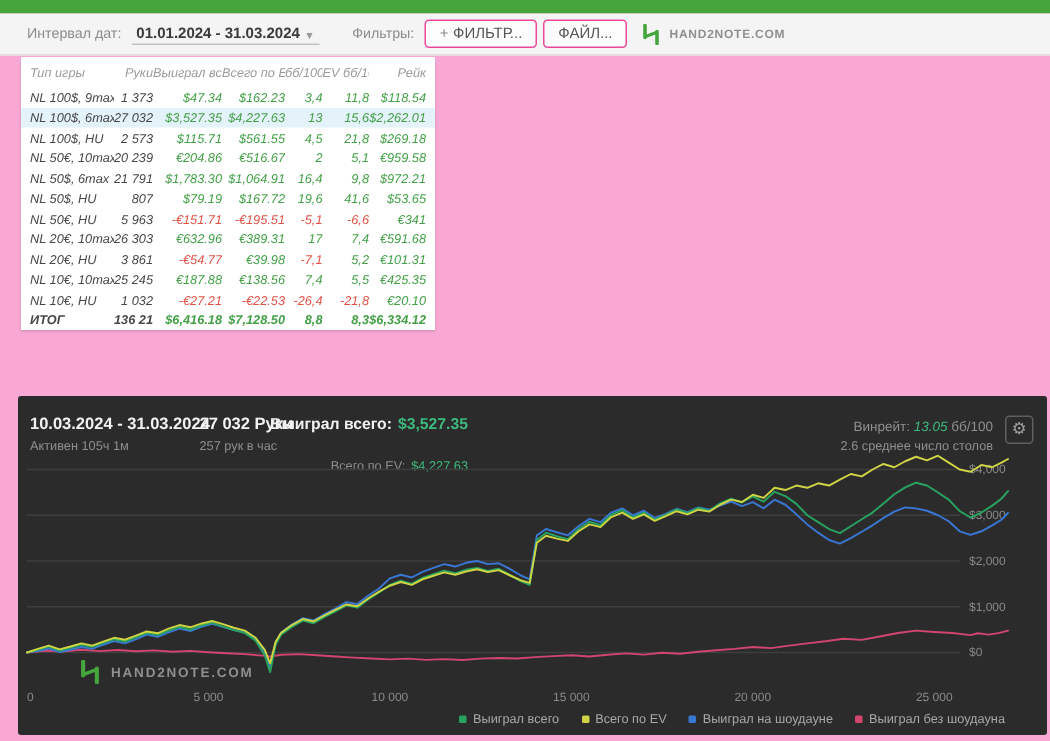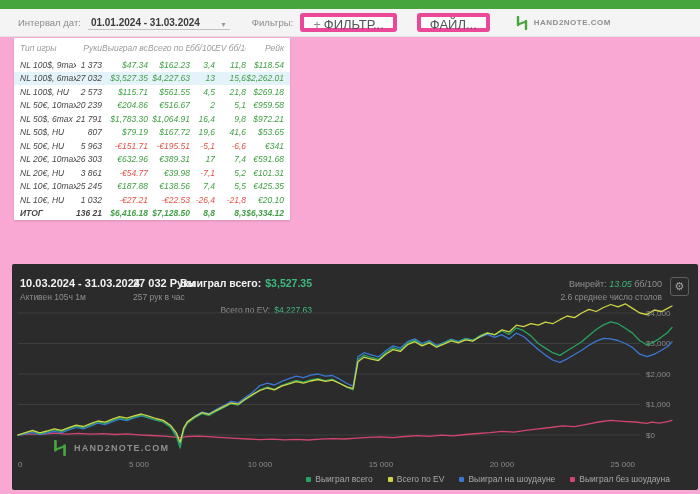--- a/index.html
+++ b/index.html
@@ -4,24 +4,24 @@
 <style>
   html,body{margin:0;padding:0;background:#e9e9e9;}
   .screen{position:relative;width:700px;height:494px;background:#f9a8d4;overflow:hidden;
           font-family:"Liberation Sans",sans-serif;}
   
   .greenbar{position:absolute;top:0;left:0;right:0;height:9px;background:#46a53d;}
   .toolbar{position:absolute;top:9px;left:0;right:0;height:27px;background:#f4f4f4;
            border-bottom:1px solid #e2e2e2;display:flex;align-items:center;padding-left:18px;}
   .tb-label{font-size:9.5px;color:#8c8c8c;margin-right:7px;}
   .date-input{font-size:10px;font-weight:bold;color:#3a3a3a;border-bottom:1px solid #c2c2c2;
-              padding:1px 3px;display:inline-flex;align-items:flex-end;gap:20px;cursor:pointer;}
+              padding:1px 3px;display:inline-flex;align-items:flex-end;gap:3px;cursor:pointer;}
   .caret{font-size:7px;color:#9a9a9a;}
-  .tb-btn{background:#fcfcfc;border:4px solid #ec4899;border-radius:3px;font-size:13px;color:#555;
-          height:19px;padding:0 9px;margin-right:20px;font-family:"Liberation Sans",sans-serif;cursor:pointer;}
+  .tb-btn{background:#fcfcfc;border:1px solid #ec4899;border-radius:3px;font-size:10px;color:#555;
+          height:19px;padding:0 9px;margin-right:4px;font-family:"Liberation Sans",sans-serif;cursor:pointer;}
   .plus{color:#8c8c8c;margin-right:3px;}
   .brand{display:flex;align-items:center;gap:5px;margin-left:5px;}
   .brand-text{font-size:8px;font-weight:bold;color:#8f8f8f;letter-spacing:.5px;}
   
   .table-panel{position:absolute;left:14px;top:38px;width:276px;height:182px;background:#fff;
                box-shadow:0 1px 2px rgba(0,0,0,.15);font-size:8.5px;}
   .trow{display:grid;grid-template-columns:56px 26px 46px 42px 25px 31px 38px;
         padding:0 6px;height:13.5px;align-items:center;font-style:italic;}
   .trow.thead{height:20px;}
   .thead .cell{color:#9b9b9b;}

